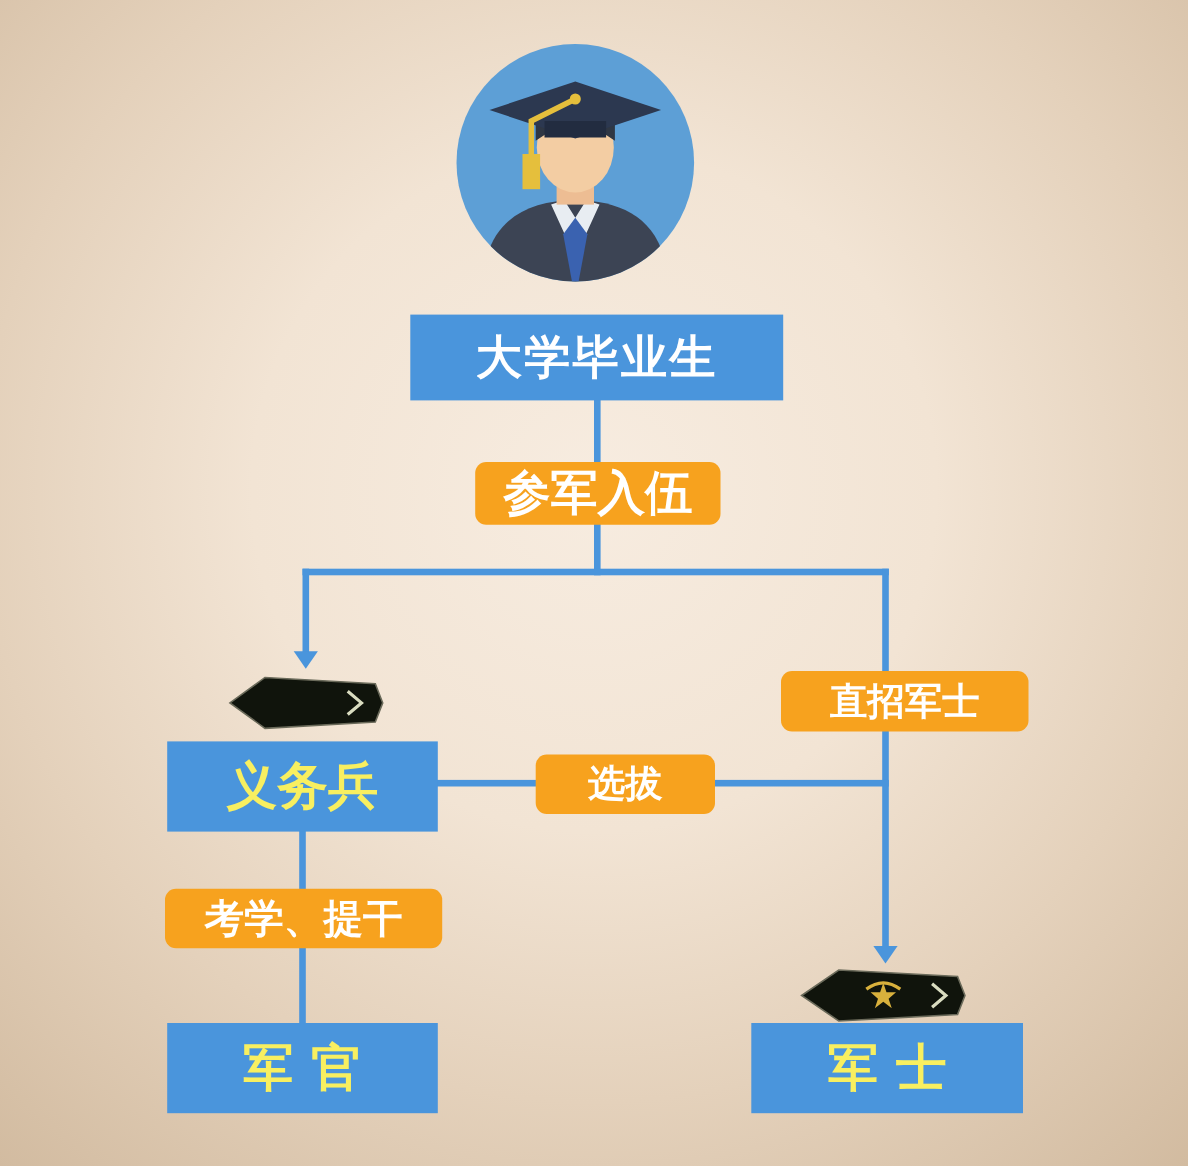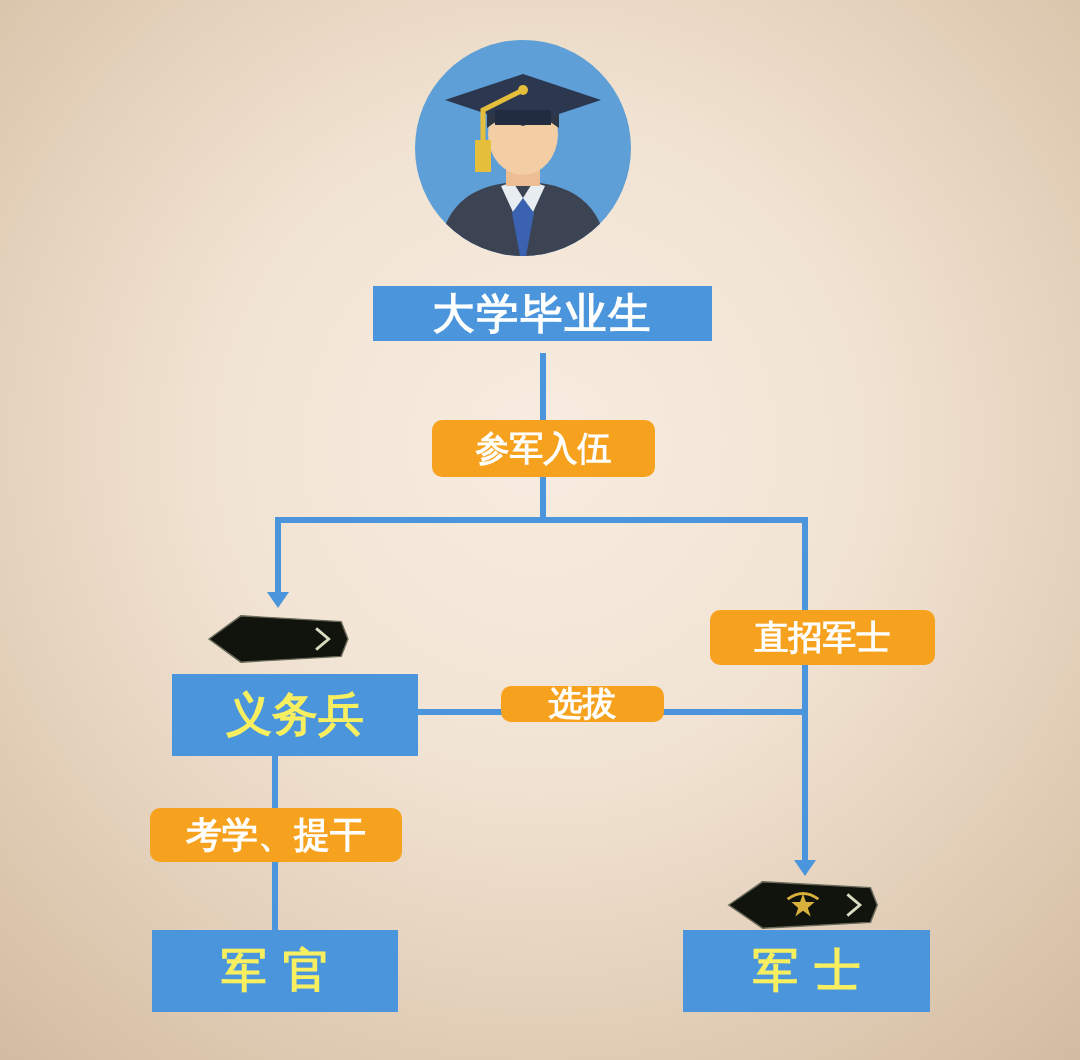--- a/index.html
+++ b/index.html
@@ -41,25 +41,25 @@
   .c-left-v{left:275px;top:517px;width:6px;height:78px;}
   .c-right-v-upper{left:802px;top:517px;width:6px;height:95px;}
   .c-right-v-lower{left:802px;top:663px;width:6px;height:202px;}
   .c-selection-h{left:396px;top:709px;width:412px;height:6px;}
   .c-left-v-lower{left:272px;top:754px;width:6px;height:178px;}
 
   .a-left{left:267px;top:592px;}
   .a-right{left:794px;top:860px;}
 
   
-  .b-graduate{left:373px;top:286px;width:339px;height:55px;font-size:42px;letter-spacing:2px;}
-  .b-enlist{left:432px;top:420px;width:223px;height:57px;font-size:34px;}
+  .b-graduate{left:373px;top:286px;width:339px;height:78px;font-size:42px;letter-spacing:2px;}
+  .b-enlist{left:432px;top:420px;width:223px;height:57px;font-size:43px;}
   .b-direct{left:710px;top:610px;width:225px;height:55px;font-size:34px;font-family:Liberation Serif, serif;}
-  .b-conscript{left:152px;top:674px;width:246px;height:82px;font-size:46px;margin-left:20px;}
-  .b-selection{left:501px;top:686px;width:163px;height:36px;font-size:34px;}
+  .b-conscript{left:152px;top:674px;width:246px;height:82px;font-size:46px;}
+  .b-selection{left:487px;top:686px;width:163px;height:54px;font-size:34px;}
   .b-exam{left:150px;top:808px;width:252px;height:54px;font-size:36px;}
   .b-officer{left:152px;top:930px;width:246px;height:82px;font-size:46px;}
   .b-sergeant{left:683px;top:930px;width:247px;height:82px;font-size:46px;}
 
   
   .badge-left{position:absolute;left:206px;top:612px;width:145px;height:54px;}
   .badge-right{position:absolute;left:723px;top:878px;width:160px;height:54px;}
 </style>
 </head>
 <body>

